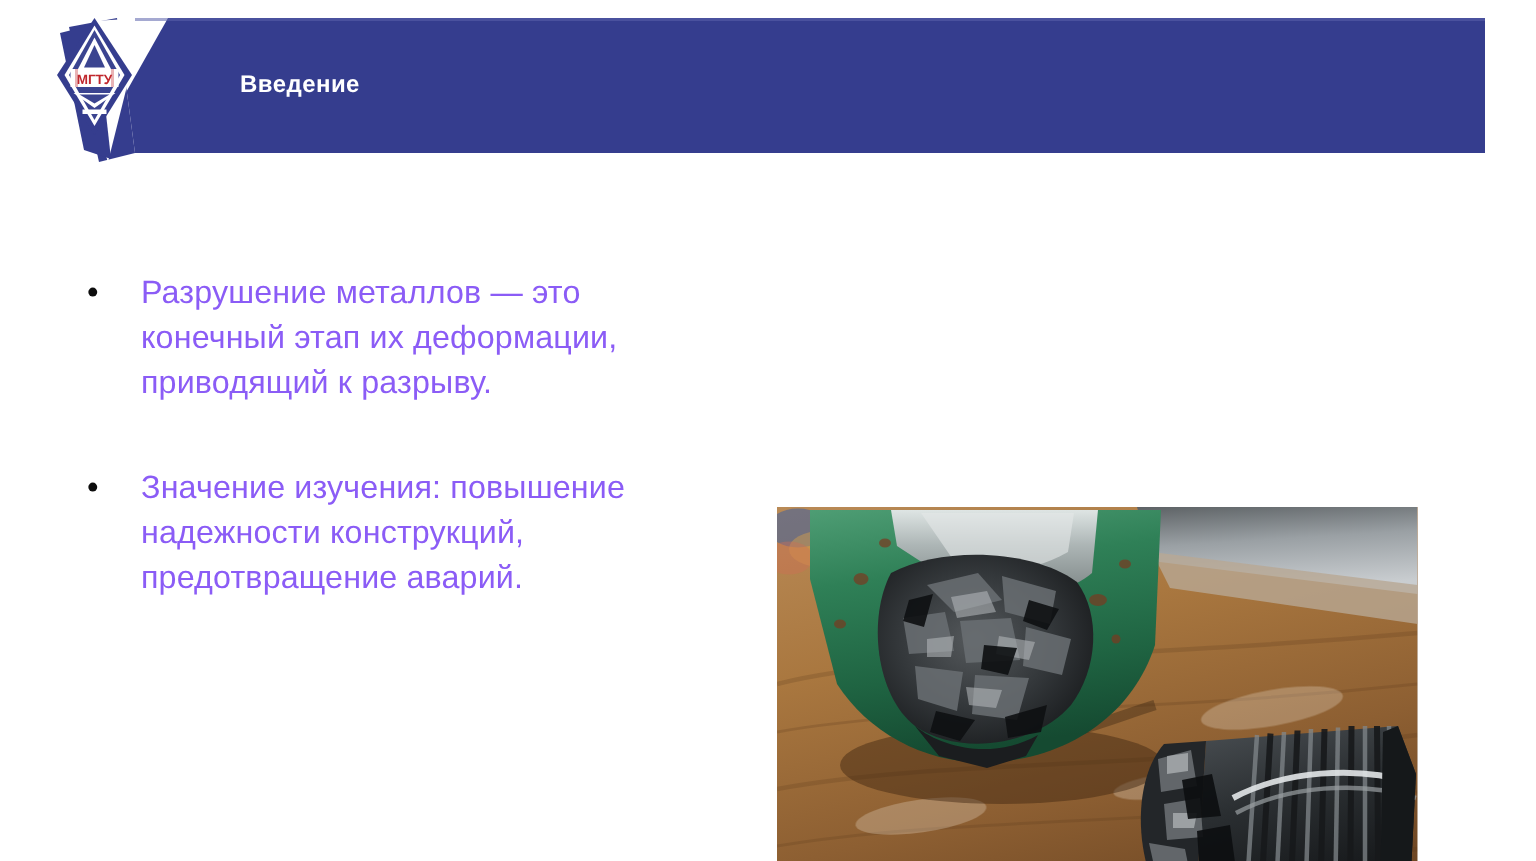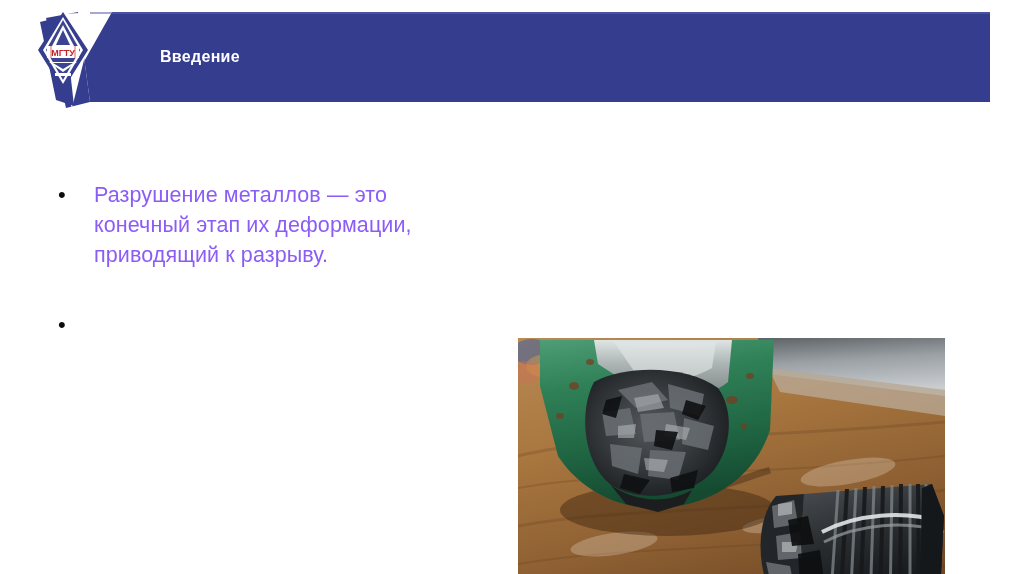--- a/index.html
+++ b/index.html
@@ -157,20 +157,21 @@
 
     <div class="bullet-list">
 
       <div class="bullet-item">
         <span class="bullet-marker">•</span>
         <span class="bullet-text">Разрушение металлов — это конечный этап их деформации, приводящий к разрыву.</span>
       </div>
 
       <div class="bullet-item">
         <span class="bullet-marker">•</span>
+        <span class="bullet-text">Значение изучения: повышение надежности конструкций, предотвращение аварий.</span>
       </div>
 
     </div>
 
     <div class="photo">
       <svg width="427" height="305" viewBox="0 0 427 305" xmlns="http://www.w3.org/2000/svg">
         <defs>
           <linearGradient id="wood" x1="0" y1="0" x2="0.35" y2="1">
             <stop offset="0%" stop-color="#b98a56"></stop>
             <stop offset="35%" stop-color="#a9773f"></stop>

